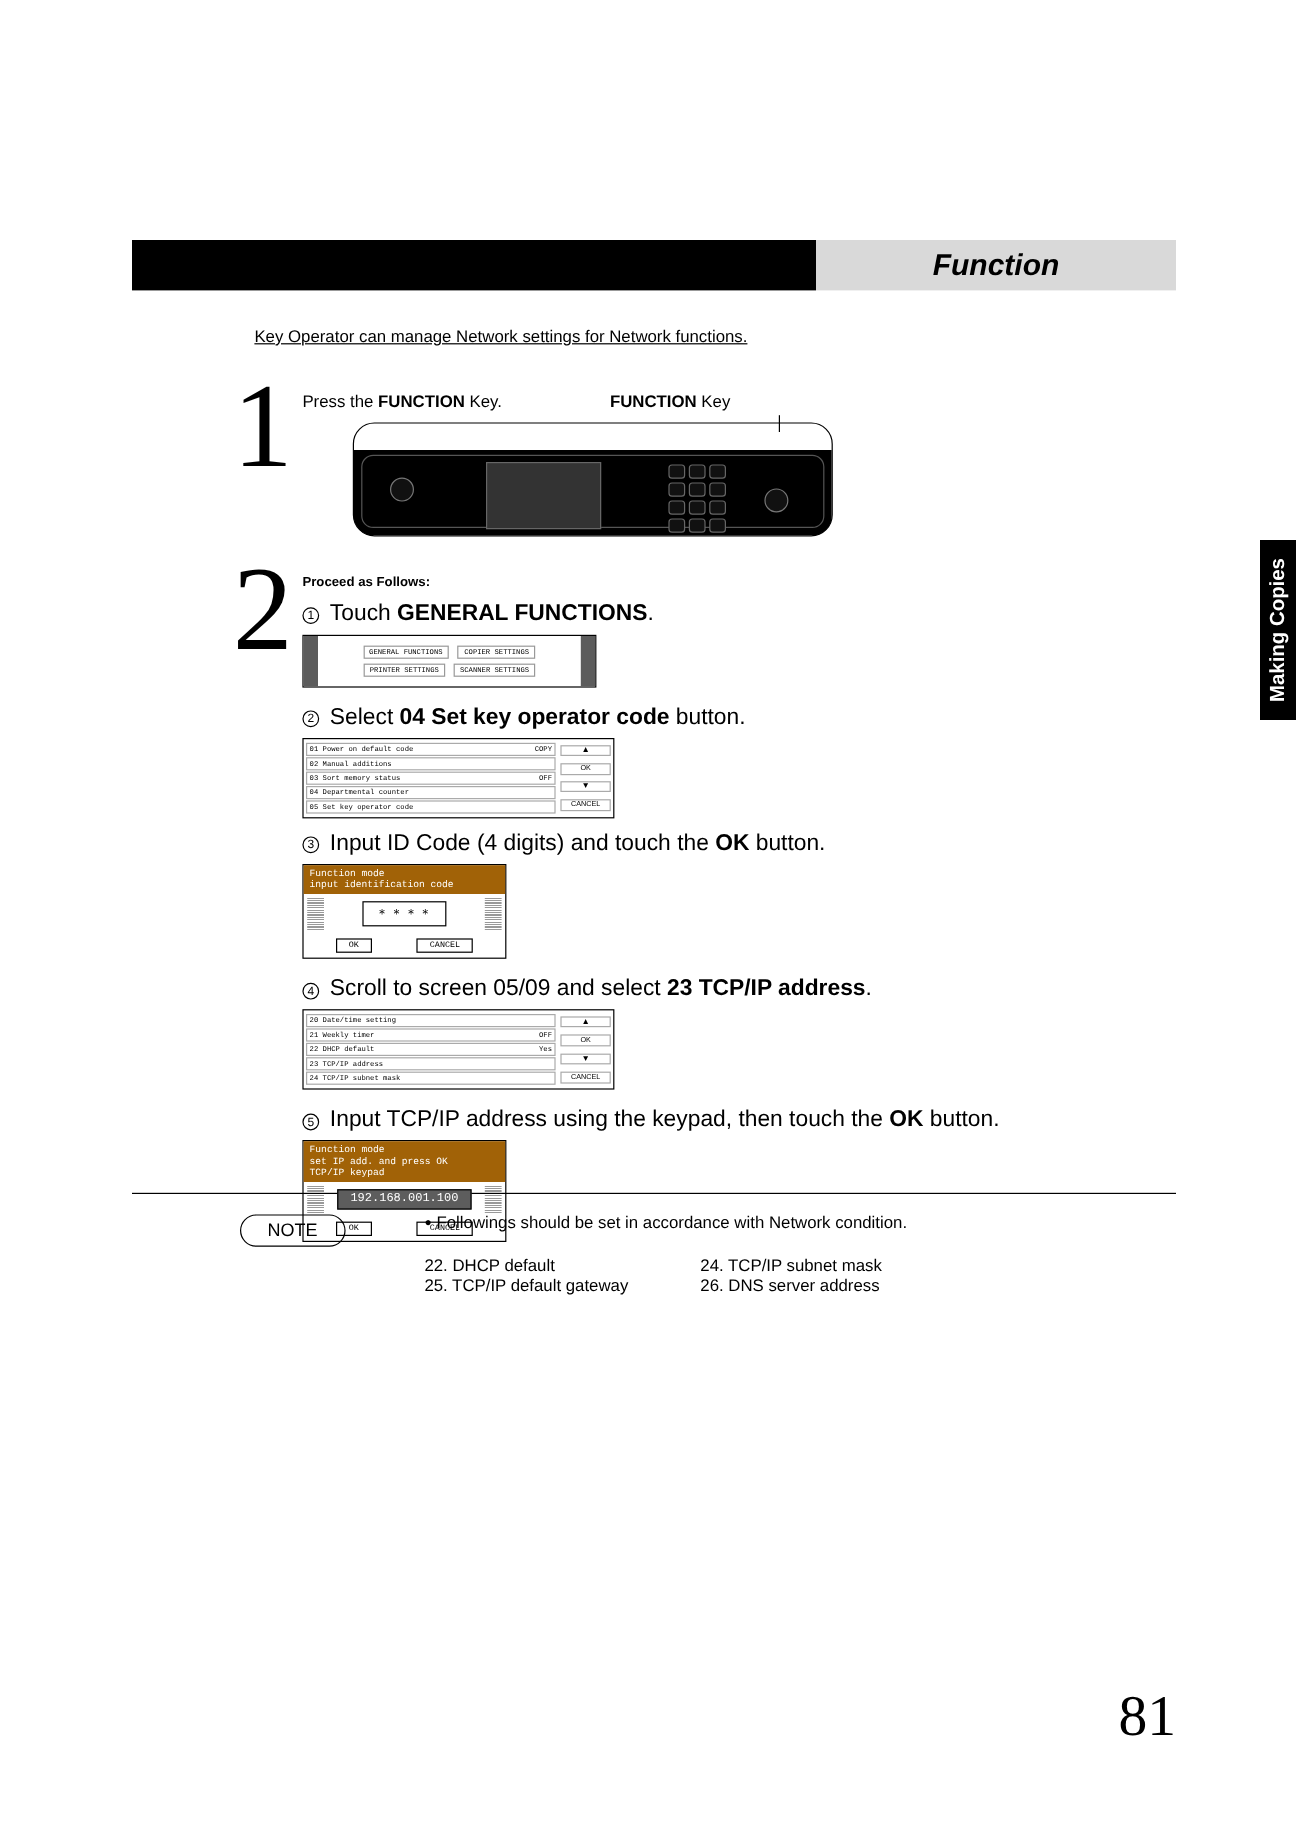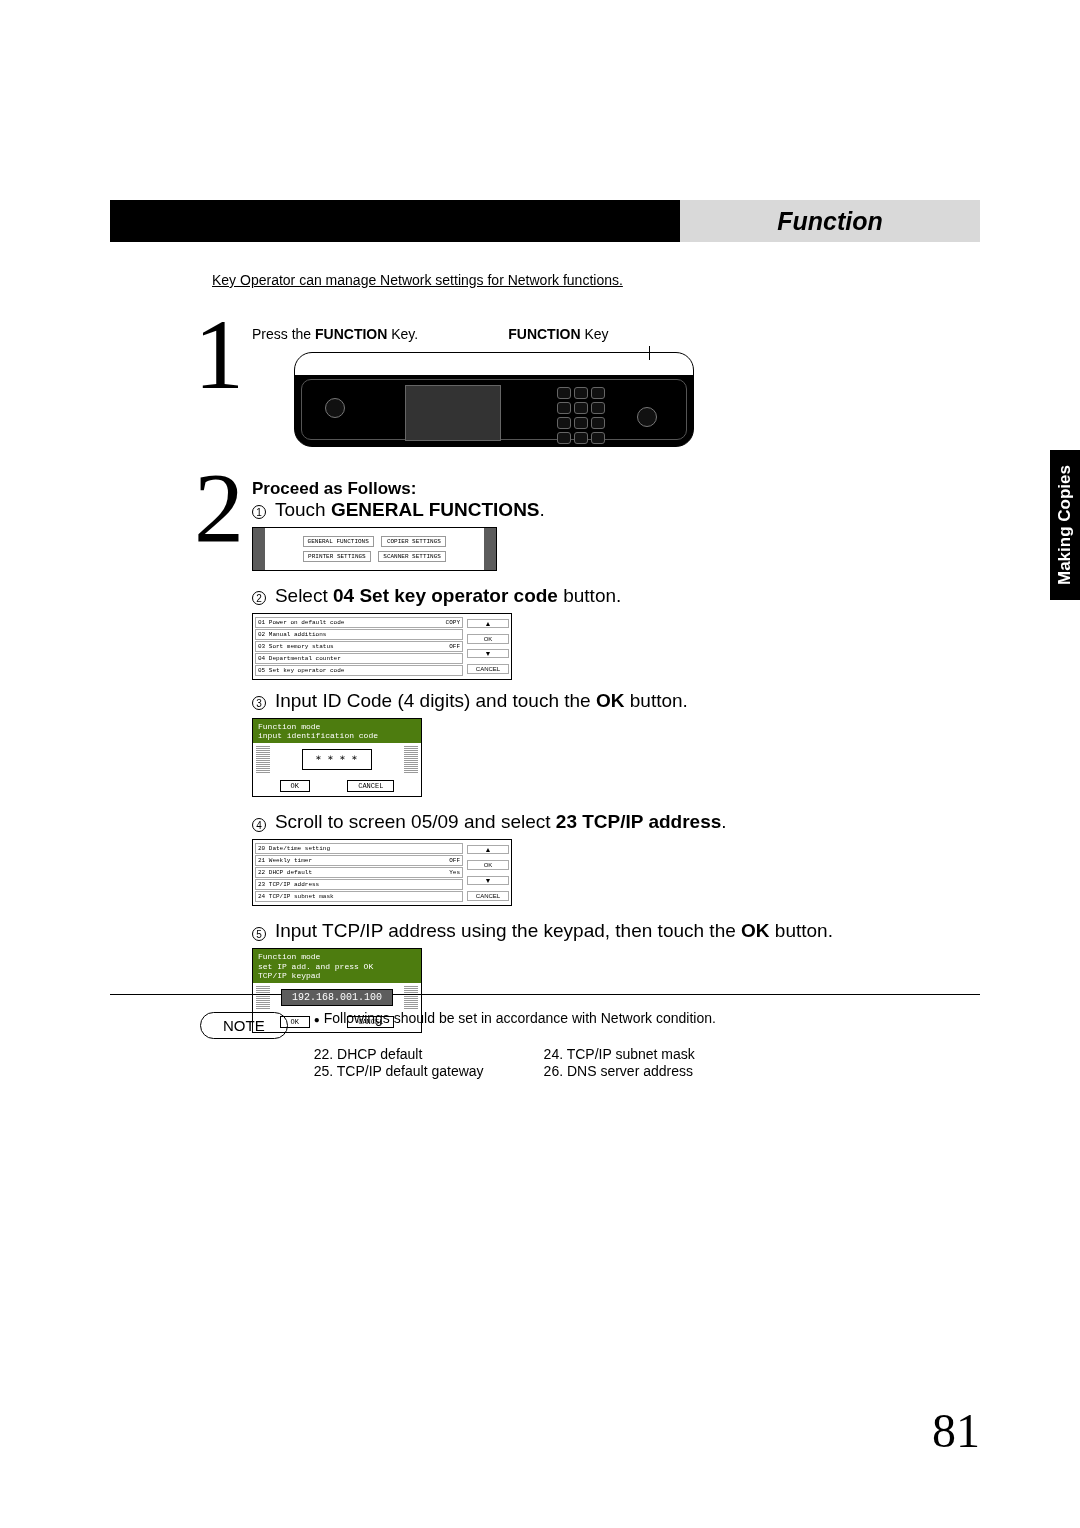--- a/index.html
+++ b/index.html
@@ -257,21 +257,21 @@
     padding:1px 0;
   }
   .lcd {
     margin-top:6px;
     width:170px;
     border:1.5px solid #000;
     background:#fff;
     font-family:"Courier New",monospace;
   }
   .lcd .lcd-top{
-    background:#4d7c0f;color:#fff;
+    background:#a16207;color:#fff;
     font-size:8px;
     padding:3px 5px;
     line-height:1.15;
   }
   .lcd .lcd-mid{
     display:flex;align-items:center;justify-content:center;
     padding:6px 0;
     position:relative;
   }
   .lcd .lcd-mid::before,
@@ -308,20 +308,21 @@
   }
 
   
   .note-area {
     position:absolute;
     left:200px;
     top:1010px;
     width:770px;
     display:flex;
     align-items:flex-start;
+    gap:40px;
   }
   .note-pill{
     border:1px solid #000;
     border-radius:18px;
     padding:4px 22px;
     font-size:15px;
     margin-right:26px;
     margin-top:2px;
     flex-shrink:0;
   }
@@ -388,21 +389,21 @@
             <span></span>
         </div>
         <div class="panel-big"></div>
       </div>
     </div>
   </div>
 
   <div class="step-row" style="margin-top:18px;">
     <div class="big-num">2</div>
     <div class="step-body">
-      <div style="font-weight:bold;font-size:17px;">Proceed as Follows:</div>
+      <div style="font-weight:bold;font-size:11px;margin-bottom:10px;">Proceed as Follows:</div>
 
       <div class="sub">
         <span class="circ">1</span>
         <span class="sub-text"><span>Touch </span><strong>GENERAL FUNCTIONS</strong><span>.</span></span>
         <div class="mini-screen dark-border" style="width:245px;">
           <div class="mini-inner" style="text-align:center;padding:4px 0;">
             <span class="mini-btn">GENERAL FUNCTIONS</span>
             <span class="mini-btn">COPIER SETTINGS</span><br>
             <span class="mini-btn">PRINTER SETTINGS</span>
             <span class="mini-btn">SCANNER SETTINGS</span>

